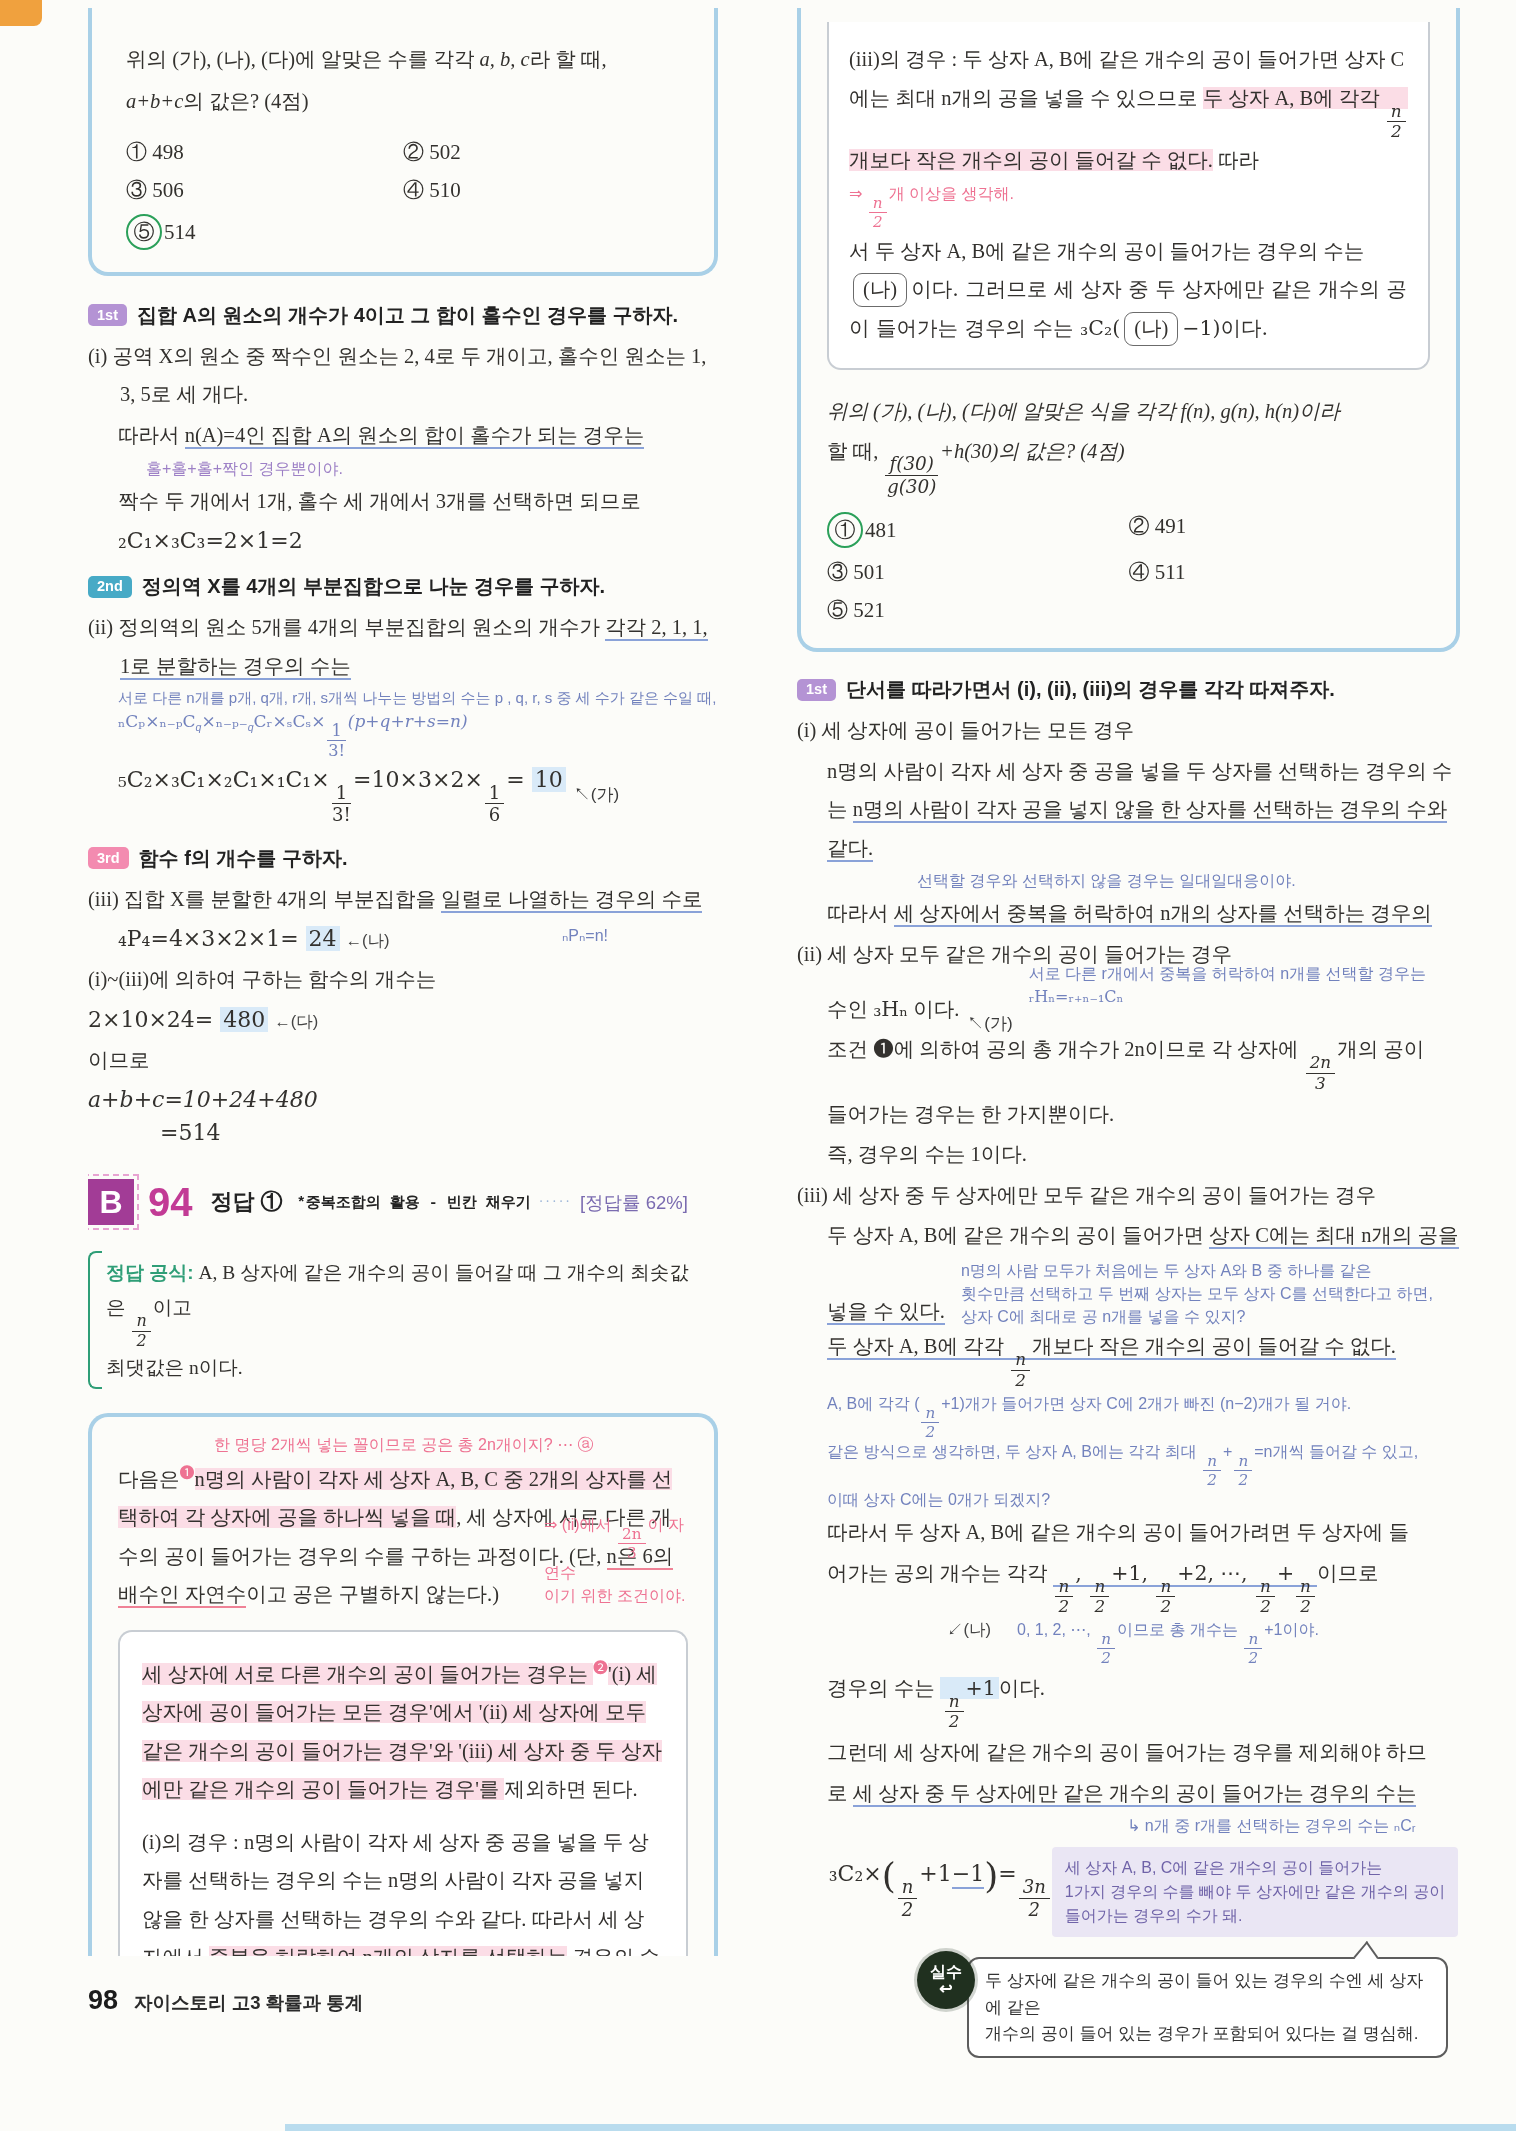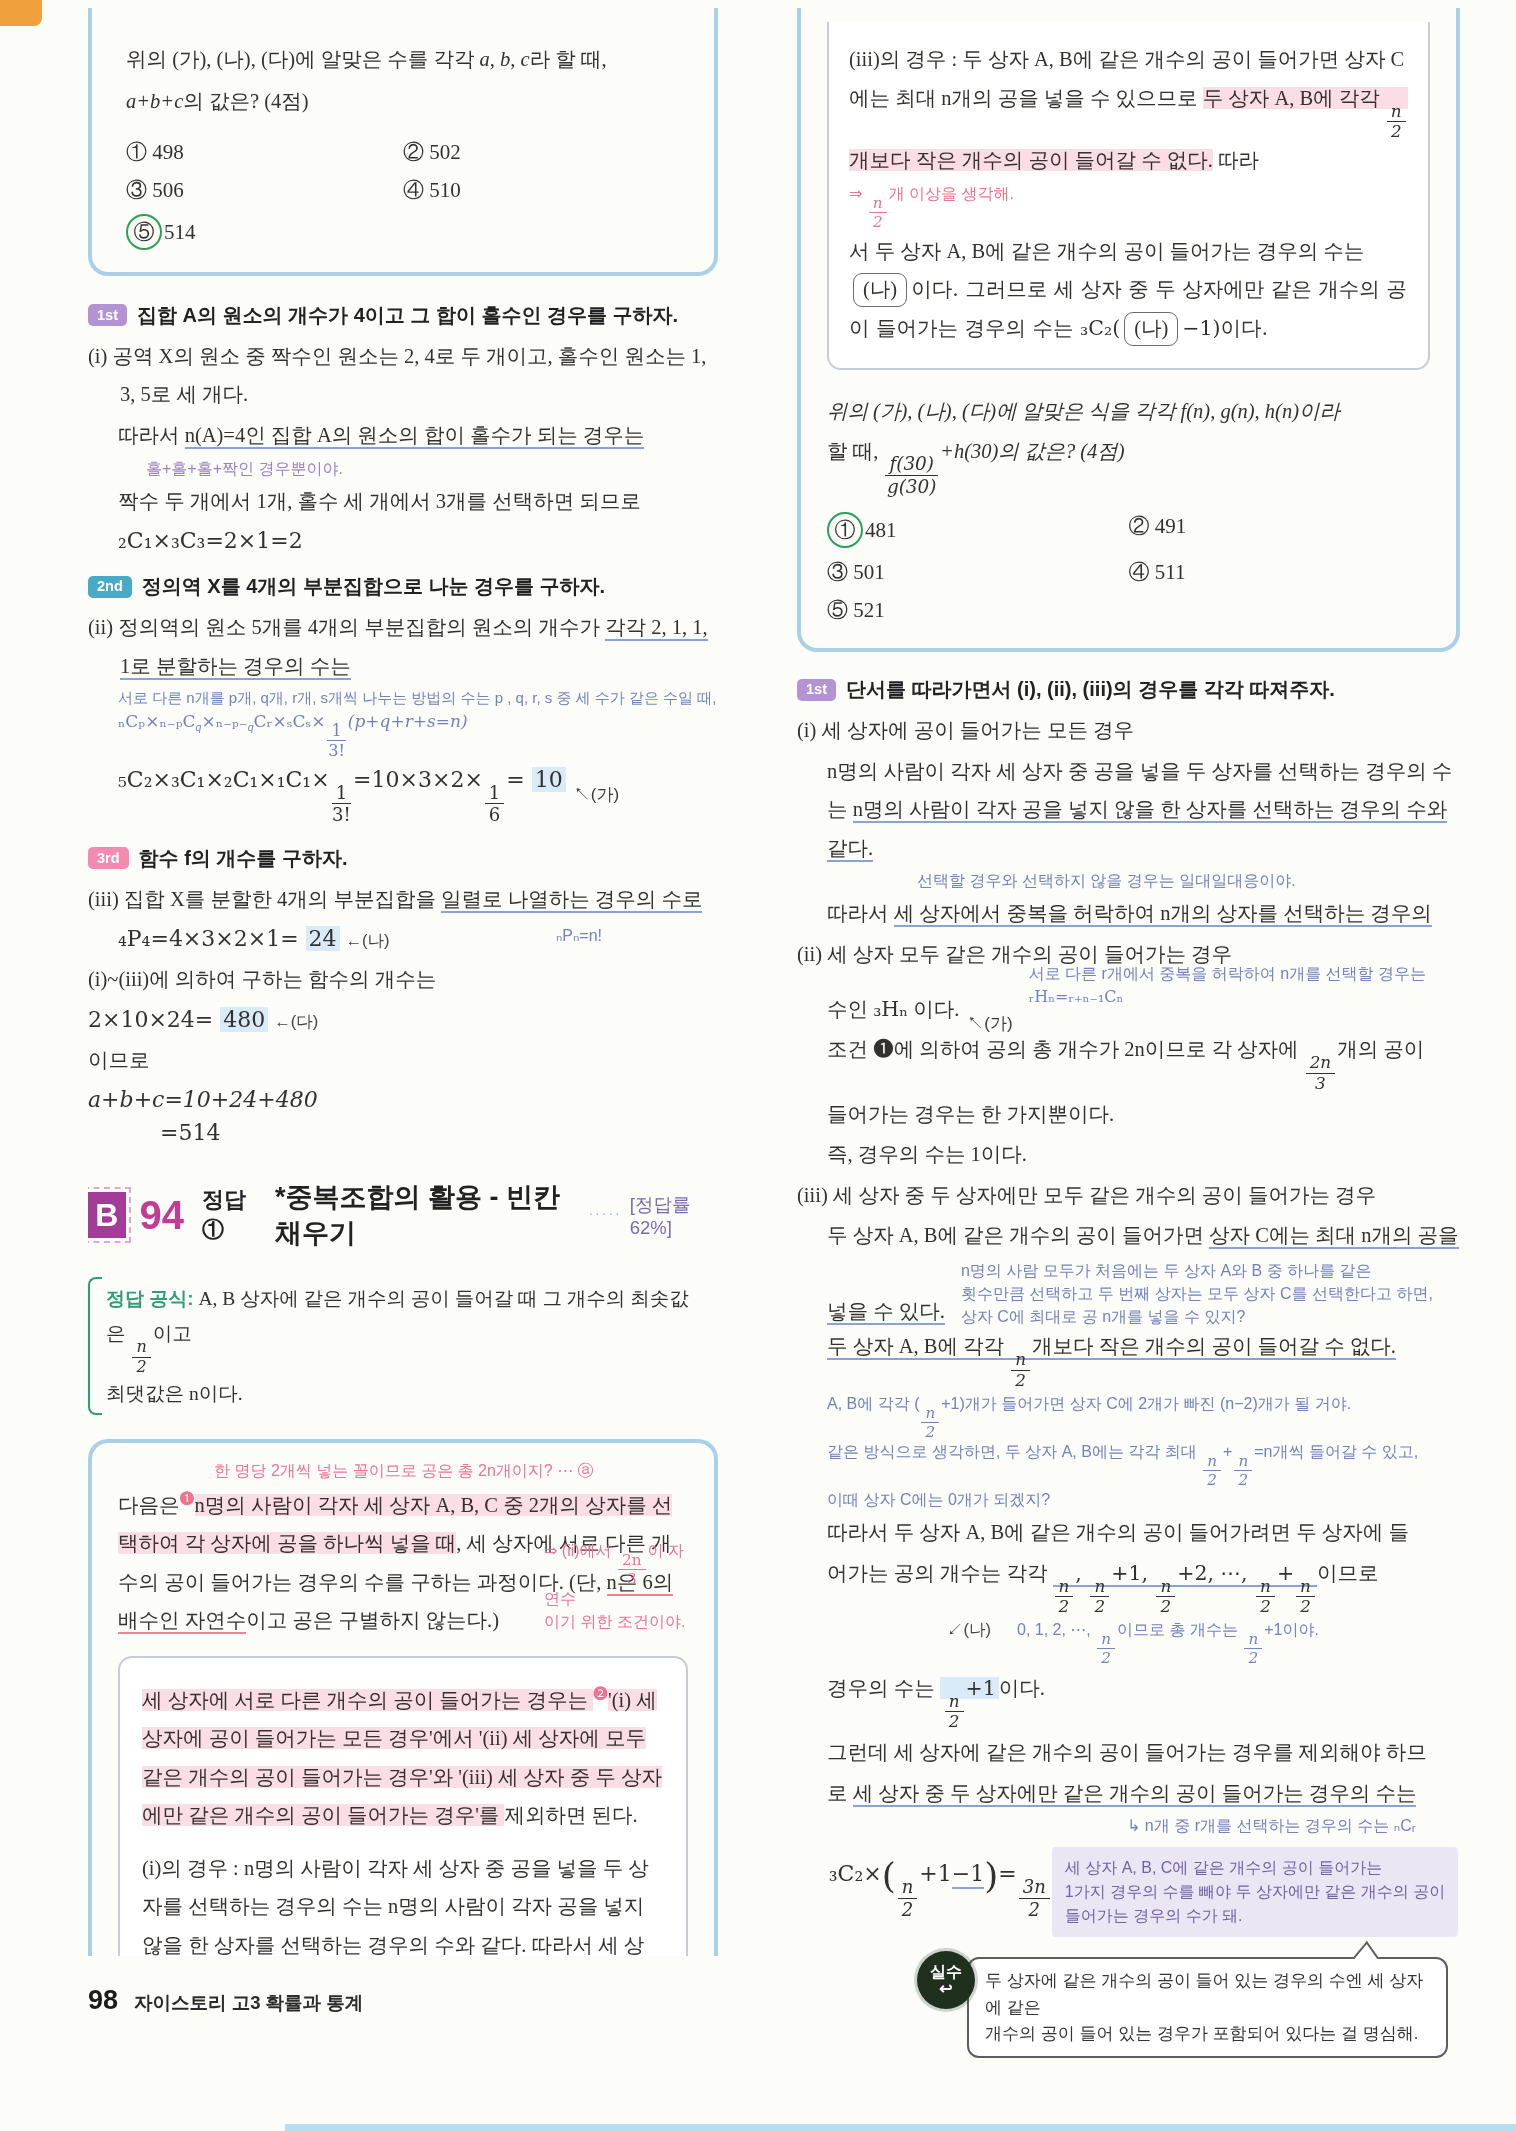--- a/index.html
+++ b/index.html
@@ -56,21 +56,21 @@
   .badge { display:inline-block; font-family:"Liberation Sans",sans-serif; font-weight:bold; font-size:14.5px; color:#fff; border-radius:5px; padding:2.5px 9px 3.5px; margin-right:10px; vertical-align:2px; }
   .b1st { background:#b493d4; } .b2nd { background:#47aac6; } .b3rd { background:#f38bb0; }
   .stitle { font-family:"Liberation Sans",sans-serif; font-weight:bold; font-size:20px; color:#222; }
   .step { margin:20px 0 8px; }
 
   
   .phead { display:flex; align-items:center; margin:34px 0 20px; }
   .bbadge { display:inline-flex; align-items:center; justify-content:center; width:46px; height:46px; background:#a23c96; color:#fff; font-family:"Liberation Sans",sans-serif; font-weight:bold; font-size:32px; outline:2px dashed #e8a3d2; outline-offset:3px; margin-right:14px; }
   .pnum { color:#c23b95; font-size:40px; font-weight:bold; font-family:"Liberation Sans",sans-serif; margin-right:18px; }
   .pans { font-family:"Liberation Sans",sans-serif; font-weight:bold; font-size:22px; color:#222; margin-right:14px; }
-  .ptype { font-family:Liberation Sans, sans-serif; font-weight:bold; font-size:27px; color:#222; }
+  .ptype { font-family:Liberation Mono, monospace; font-weight:bold; font-size:15px; color:#222; }
   .pdots { color:#9db6d8; margin:0 8px; font-size:14px; letter-spacing:2px; }
   .prate { font-family:"Liberation Sans",sans-serif; font-size:18.5px; color:#7a6bb0; }
 
   
   .gongsik { position:relative; margin:0 0 14px; padding:10px 16px 10px 18px; font-size:19.5px; line-height:1.8; }
   .gongsik::before { content:""; position:absolute; left:0; top:6px; bottom:6px; width:12px; border:2px solid #2f9e77; border-right:none; border-radius:8px 0 0 8px; }
   .glabel { color:#2f9e77; font-weight:bold; font-family:"Liberation Sans",sans-serif; font-size:19px; }
 
   
   .choices { display:grid; grid-template-columns:1fr 1fr; row-gap:10px; margin-top:16px; font-size:21px; }
@@ -143,21 +143,21 @@
           <span class="fn">1</span>
           <span class="fd">3!</span>
         </span><span class="m">=10×3×2×</span><span class="fr">
           <span class="fn">1</span>
           <span class="fd">6</span>
         </span><span class="m">= </span><span class="m hlb">10</span><span class="arw">↖(가)</span></p>
 
     <p class="step"><span class="badge b3rd">3rd</span><span class="stitle">함수 f의 개수를 구하자.</span></p>
     <div class="sidewrap">
       <p class="body hang"><span>(iii) 집합 X를 분할한 4개의 부분집합을 </span><span class="ulb">일렬로 나열하는 경우의 수로</span></p>
-      <p class="note bluenote abs m" style="right:116px; top:44px;">ₙPₙ=n!</p>
+      <p class="note bluenote abs m" style="right:110px; top:44px;">ₙPₙ=n!</p>
     </div>
     <p class="mathline ind"><span class="m">₄P₄=4×3×2×1= </span><span class="m hlb">24</span><span class="darknote" style="margin-left:6px">←(나)</span></p>
     <p class="body">(i)~(iii)에 의하여 구하는 함수의 개수는</p>
     <p class="mathline"><span class="m">2×10×24= </span><span class="m hlb">480</span><span class="darknote" style="margin-left:6px">←(다)</span></p>
     <p class="body">이므로</p>
     <p class="mathline m v">a+b+c=10+24+480</p>
     <p class="mathline m" style="padding-left:72px">=514</p>
 
     <div class="phead">
       <span class="bbadge">B</span>

